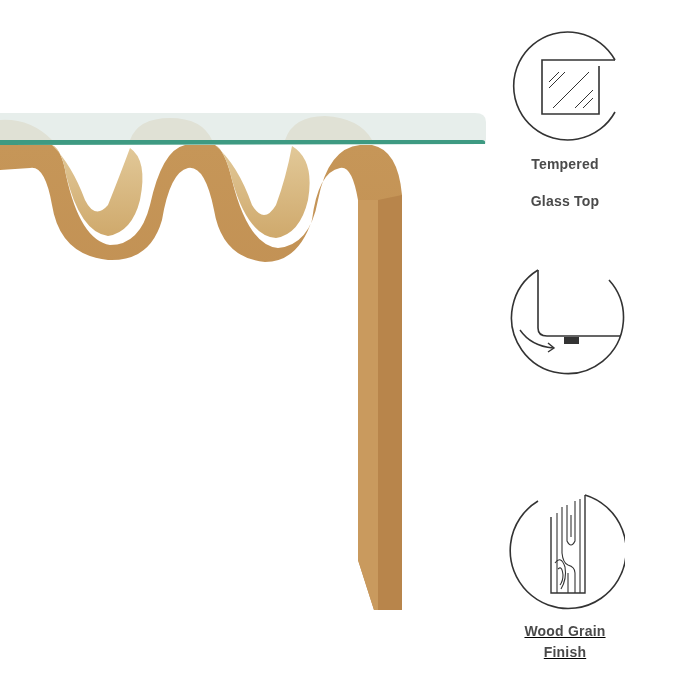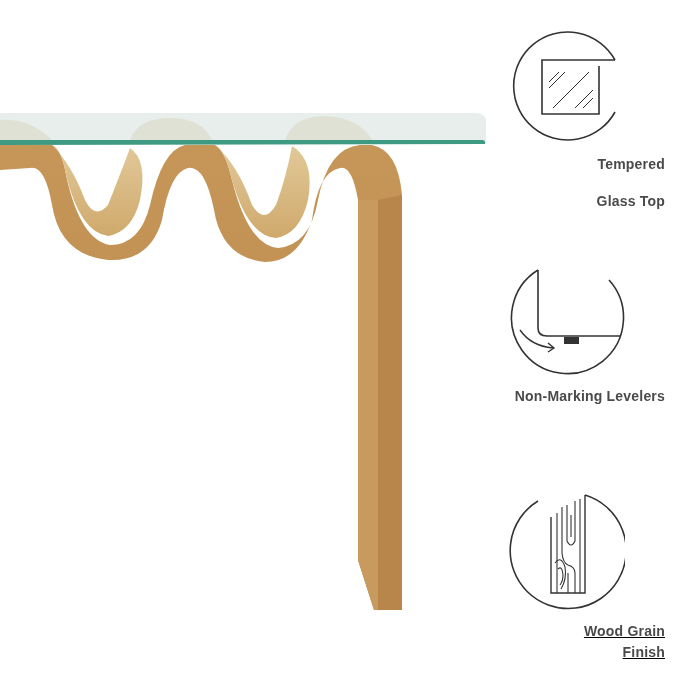--- a/index.html
+++ b/index.html
@@ -1,18 +1,18 @@
 <!DOCTYPE html>
 <html><head>
 <meta charset="utf-8">
 <style>
   html, body { margin: 0; padding: 0; background: #ffffff; }
   body { width: 700px; height: 700px; position: relative; overflow: hidden; font-family: "Liberation Sans", sans-serif; }
   .product { position: absolute; left: 0; top: 0; width: 500px; height: 700px; }
-  .feature { position: absolute; width: 200px; text-align: right; }
+  .feature { position: absolute; width: 200px; text-align: center; }
   .feature svg { display: block; margin: 0 auto; }
   .feature-label { font-size: 14px; font-weight: bold; color: #4a4a4a; line-height: 21px; margin-top: 8px; letter-spacing: 0.2px; }
 </style>
 </head>
 <body>
 
 <div class="product">
   <svg width="500" height="700" viewBox="0 0 500 700">
     <defs>
       <linearGradient id="woodFront" x1="0" y1="0" x2="0" y2="1">
@@ -65,21 +65,20 @@
 </div>
 
 <div class="feature" style="left:465px; top:266px;">
   <svg width="120" height="120" viewBox="0 0 120 120">
     <path d="M33,4 A56,56 0 1 0 104,14" fill="none" stroke="#333" stroke-width="1.6"></path>
     <path d="M33,4 L33,62 Q33,70 42,70 L116,70" fill="none" stroke="#333" stroke-width="1.6"></path>
     <rect x="59" y="71" width="15" height="7" fill="#333"></rect>
     <path d="M15,64 Q26,80 48,82" fill="none" stroke="#333" stroke-width="1.4"></path>
     <path d="M43,77 L49,82 L43,86" fill="none" stroke="#333" stroke-width="1.4"></path>
   </svg>
-  <div class="feature-label" style="margin-top:0">Non-Marking Levelers</div>
 </div>
 
 <div class="feature" style="left:465px; top:493px;text-decoration:underline;">
   <svg width="120" height="120" viewBox="0 0 120 120">
     <path d="M33,8 A58,58 0 1 0 80,2" fill="none" stroke="#333" stroke-width="1.6"></path>
     <path d="M80,2 L80,100 L46,100 L46,24" fill="none" stroke="#333" stroke-width="1.4"></path>
     <g fill="none" stroke="#333" stroke-width="1.1">
       <path d="M52,20 L52,100"></path>
       <path d="M57,14 L57,60 Q58,70 63,72 Q70,74 70,80 L70,100"></path>
       <path d="M62,12 L62,48 Q66,56 70,48 L70,8"></path>

